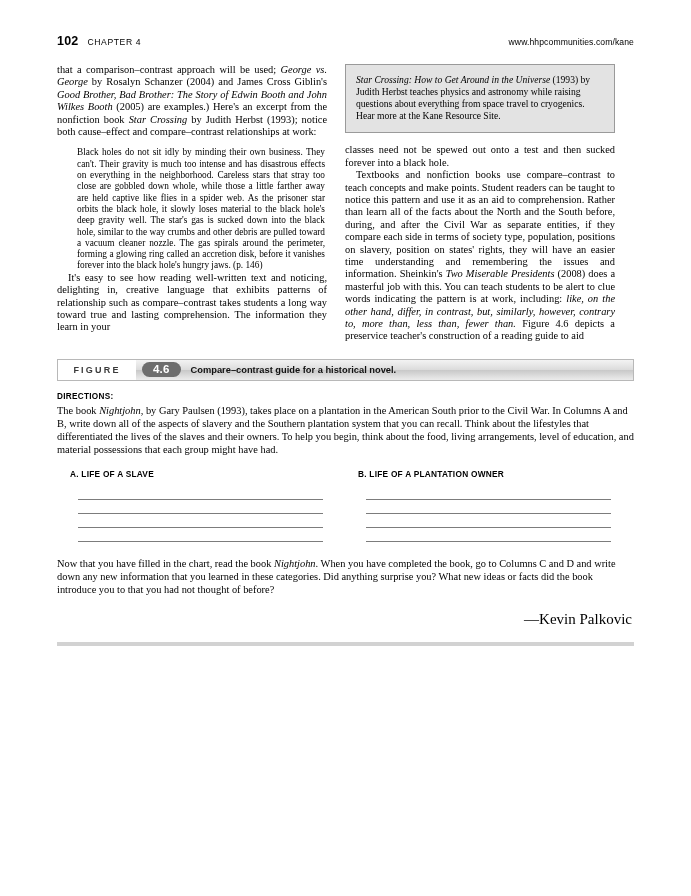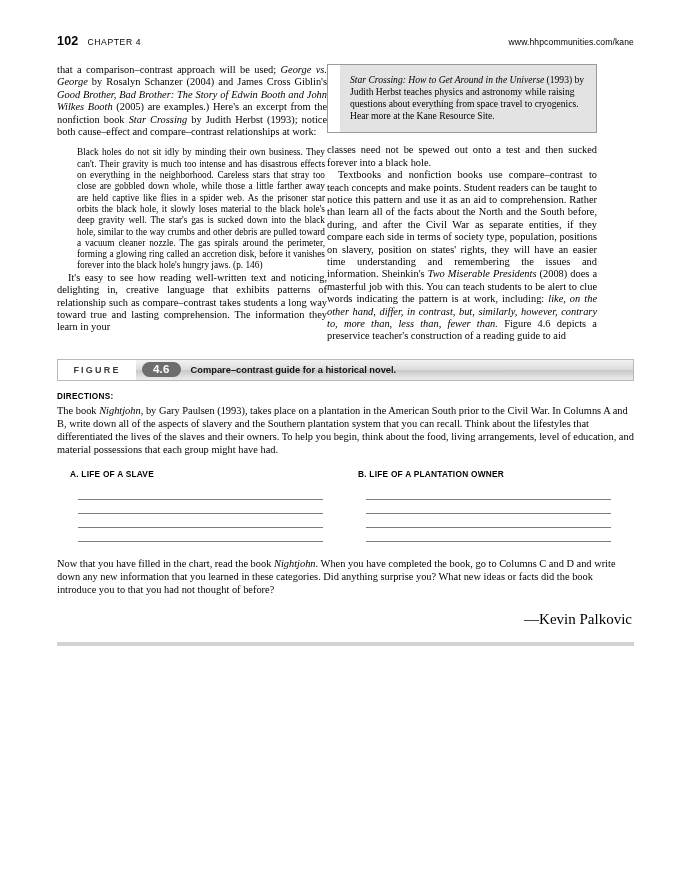--- a/index.html
+++ b/index.html
@@ -49,20 +49,21 @@
   }
   .rh-right {
     font-family: "Liberation Sans", sans-serif;
     font-size: 8.6px;
     letter-spacing: 0.1px;
   }
 
   
   .columns {
     display: flex;
+    gap: 18px;
     margin-top: 10px;
   }
   .col {
     width: 270px;
   }
   p.body {
     margin: 0;
     font-size: 10.4px;
     line-height: 12.4px;
     text-align: justify;
@@ -125,21 +126,20 @@
     font-weight: bold;
     font-size: 13.5px;
     letter-spacing: 0.3px;
   }
   .booktalk-body {
     background: #e3e3e3;
     padding: 9px 10px 10px 10px;
     font-size: 9.6px;
     line-height: 12.1px;
     text-align: left;
-    margin-left: 12px;
   }
 
   
   .figure-bar {
     margin-top: 16px;
     height: 22px;
     width: 100%;
     position: relative;
     display: flex;
     align-items: center;

